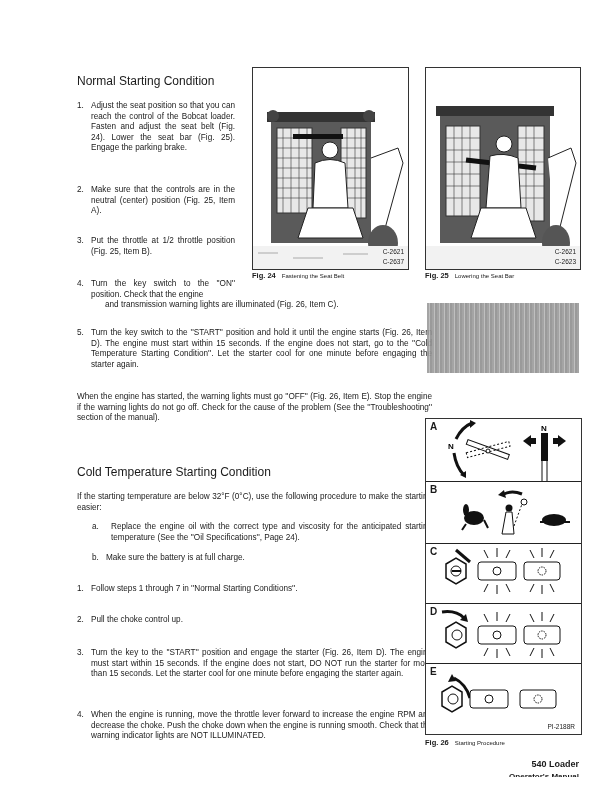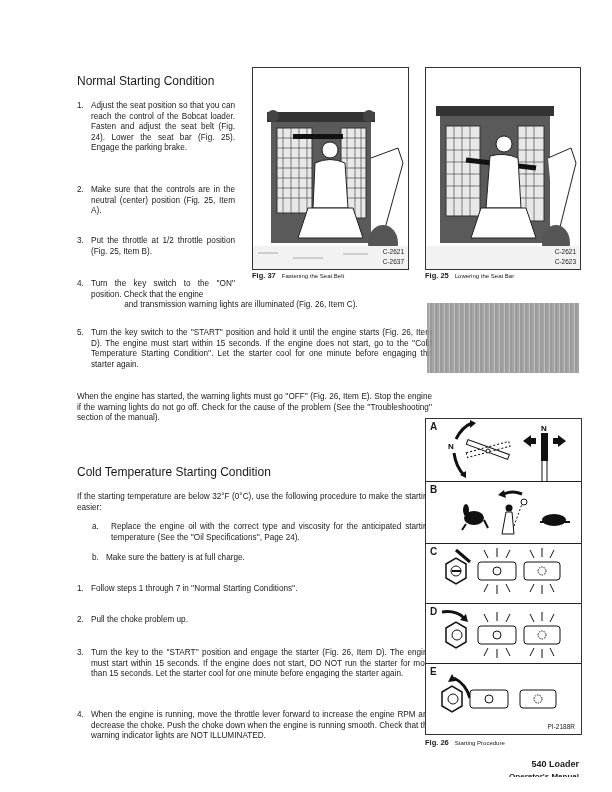--- a/index.html
+++ b/index.html
@@ -36,21 +36,21 @@
   <div class="txt">Make sure that the controls are in the neutral (center) position (Fig. 25, Item A).</div>
 </div>
 <div class="item p" style="left:77px;top:236px;width:158px;">
   <span class="num">3.</span>
   <div class="txt">Put the throttle at 1/2 throttle position (Fig. 25, Item B).</div>
 </div>
 <div class="item p" style="left:77px;top:279px;width:158px;">
   <span class="num">4.</span>
   <div class="txt">Turn the key switch to the ''ON'' position. Check that the engine</div>
 </div>
-<div class="abs p" style="left:91px;top:300px;width:300px;text-align:center;">and transmission warning lights are illuminated (Fig. 26, Item C).</div>
+<div class="abs p" style="left:105px;top:300px;width:300px;text-align:left;">and transmission warning lights are illuminated (Fig. 26, Item C).</div>
 
 <div class="item p" style="left:77px;top:328px;width:355px;">
   <span class="num">5.</span>
   <div class="txt">Turn the key switch to the ''START'' position and hold it until the engine starts (Fig. 26, Item D). The engine must start within 15 seconds. If the engine does not start, go to the ''Cold Temperature Starting Condition''. Let the starter cool for one minute before engaging the starter again.</div>
 </div>
 
 <div class="abs p" style="left:77px;top:392px;width:355px;">When the engine has started, the warning lights must go ''OFF'' (Fig. 26, Item E). Stop the engine if the warning lights do not go off. Check for the cause of the problem (See the ''Troubleshooting'' section of the manual).</div>
 
 <div class="abs h" style="left:77px;top:465px;">Cold Temperature Starting Condition</div>
 <div class="abs p" style="left:77px;top:492px;width:355px;">If the starting temperature are below 32°F (0°C), use the following procedure to make the starting easier:</div>
@@ -63,21 +63,21 @@
   <span class="num">b.</span>
   <div class="txt" style="">Make sure the battery is at full charge.</div>
 </div>
 
 <div class="item p" style="left:77px;top:584px;width:355px;">
   <span class="num">1.</span>
   <div class="txt">Follow steps 1 through 7 in ''Normal Starting Conditions''.</div>
 </div>
 <div class="item p" style="left:77px;top:615px;width:355px;">
   <span class="num">2.</span>
-  <div class="txt">Pull the choke problem up.</div>
+  <div class="txt">Pull the choke control up.</div>
 </div>
 <div class="item p" style="left:77px;top:648px;width:355px;">
   <span class="num">3.</span>
   <div class="txt">Turn the key to the ''START'' position and engage the starter (Fig. 26, Item D). The engine must start within 15 seconds. If the engine does not start, DO NOT run the starter for more than 15 seconds. Let the starter cool for one minute before engaging the starter again.</div>
 </div>
 <div class="item p" style="left:77px;top:710px;width:355px;">
   <span class="num">4.</span>
   <div class="txt">When the engine is running, move the throttle lever forward to increase the engine RPM and decrease the choke. Push the choke down when the engine is running smooth. Check that the warning indicator lights are NOT ILLUMINATED.</div>
 </div>
 
@@ -97,21 +97,21 @@
     <path d="M55 140 L100 140 L110 170 L45 170 Z" fill="#fff" stroke="#222"></path>
     <path d="M118 90 L145 80 L150 95 L128 175" fill="#fff" stroke="#222"></path>
     <ellipse cx="130" cy="175" rx="15" ry="18" fill="#555"></ellipse>
     <rect x="0" y="178" width="155" height="23" fill="#f2f2f2"></rect>
     <path d="M5 185 h20 M40 190 h30 M90 186 h25" stroke="#aaa"></path>
   </svg>
   <div class="abs code" style="right:4px;bottom:14px;">C-2621</div>
   <div class="abs code" style="right:4px;bottom:4px;">C-2637</div>
 </div>
 <div class="abs figcap" style="left:252px;top:271px;">
-  <b>Fig. 37</b><span>Fastening the Seat Belt</span>
+  <b>Fig. 24</b><span>Fastening the Seat Belt</span>
 </div>
 
 <div class="abs fig" style="left:425px;top:67px;width:154px;height:201px;">
   <svg width="154" height="201" viewBox="0 0 154 201">
     <rect x="14" y="45" width="110" height="130" fill="#5a5a5a"></rect>
     <rect x="20" y="58" width="34" height="90" fill="#e8e8e8" stroke="#333"></rect>
     <rect x="92" y="58" width="26" height="95" fill="#e8e8e8" stroke="#333"></rect>
     <path d="M20 70 H54 M20 82 H54 M20 94 H54 M20 106 H54 M20 118 H54 M20 130 H54 M28 58 V148 M36 58 V148 M44 58 V148" stroke="#333" stroke-width="0.6"></path>
     <path d="M92 70 H118 M92 82 H118 M92 94 H118 M92 106 H118 M92 118 H118 M92 130 H118 M100 58 V153 M108 58 V153" stroke="#333" stroke-width="0.6"></path>
     <rect x="10" y="38" width="118" height="10" fill="#333"></rect>

